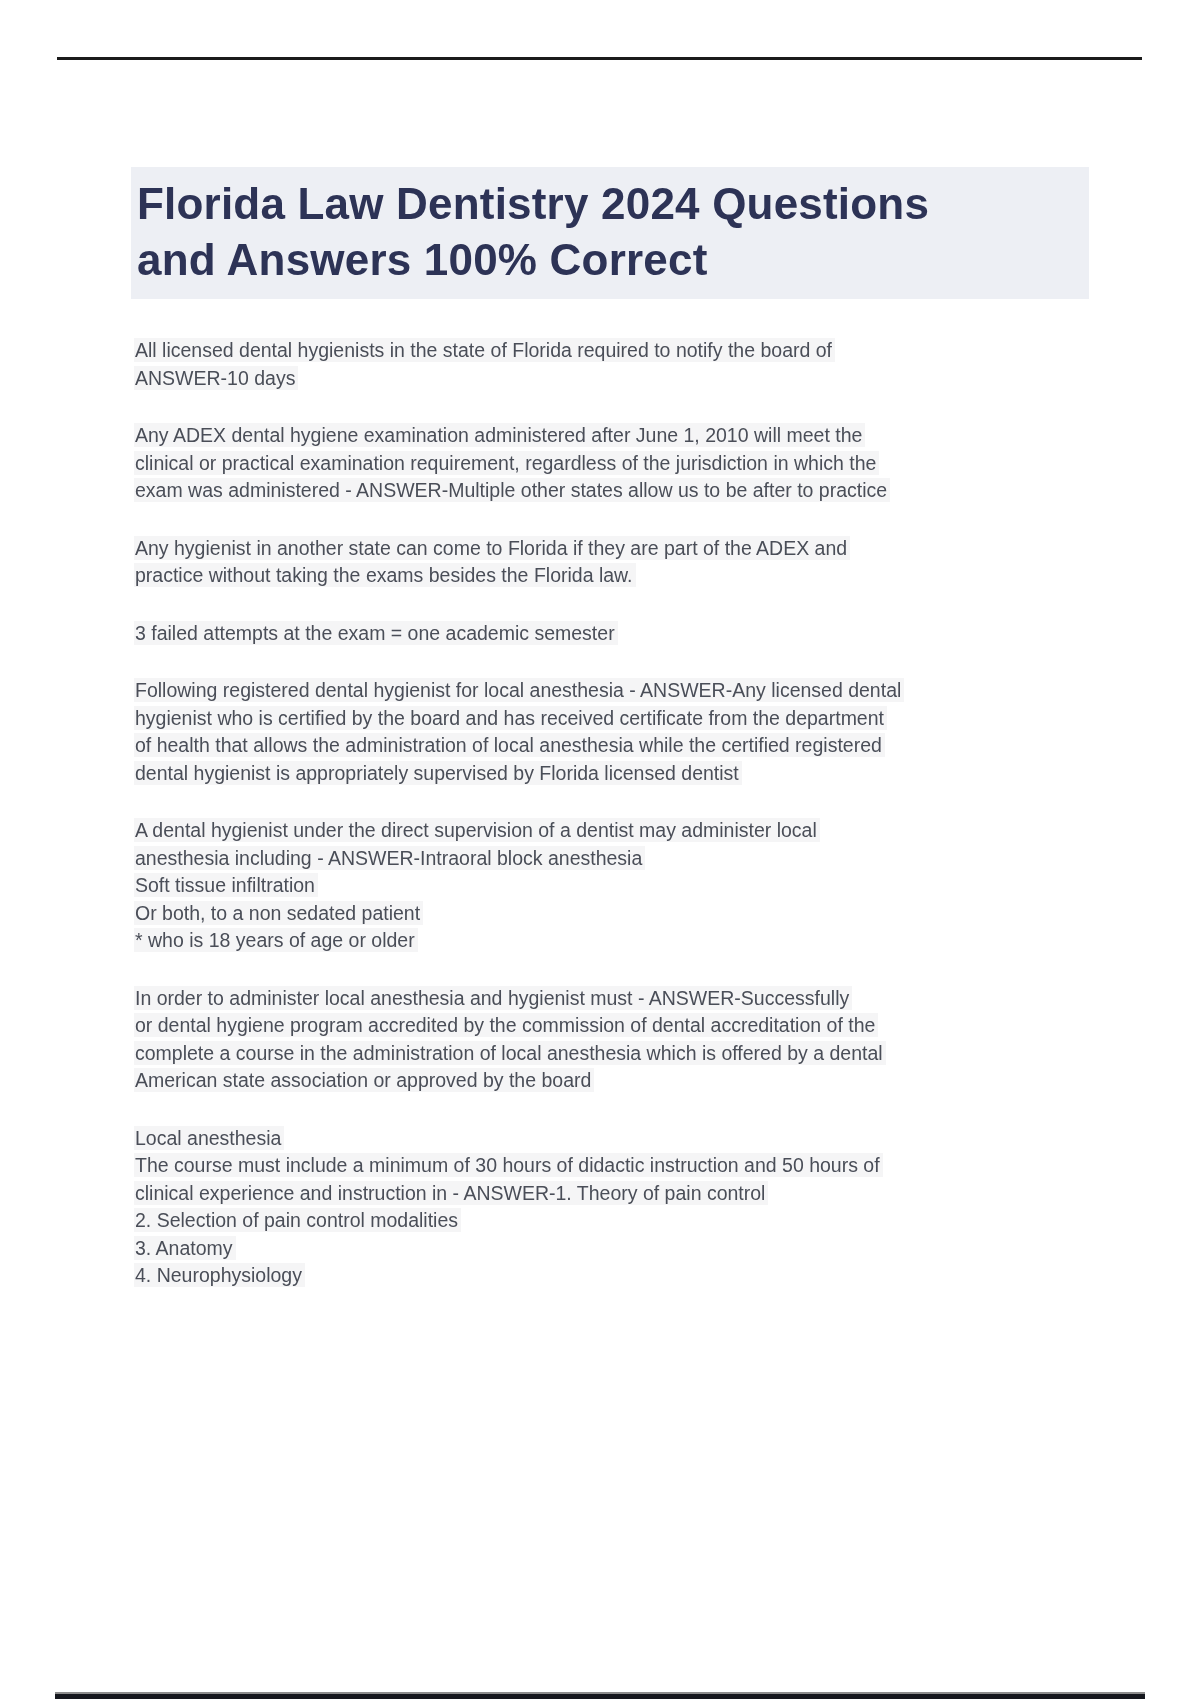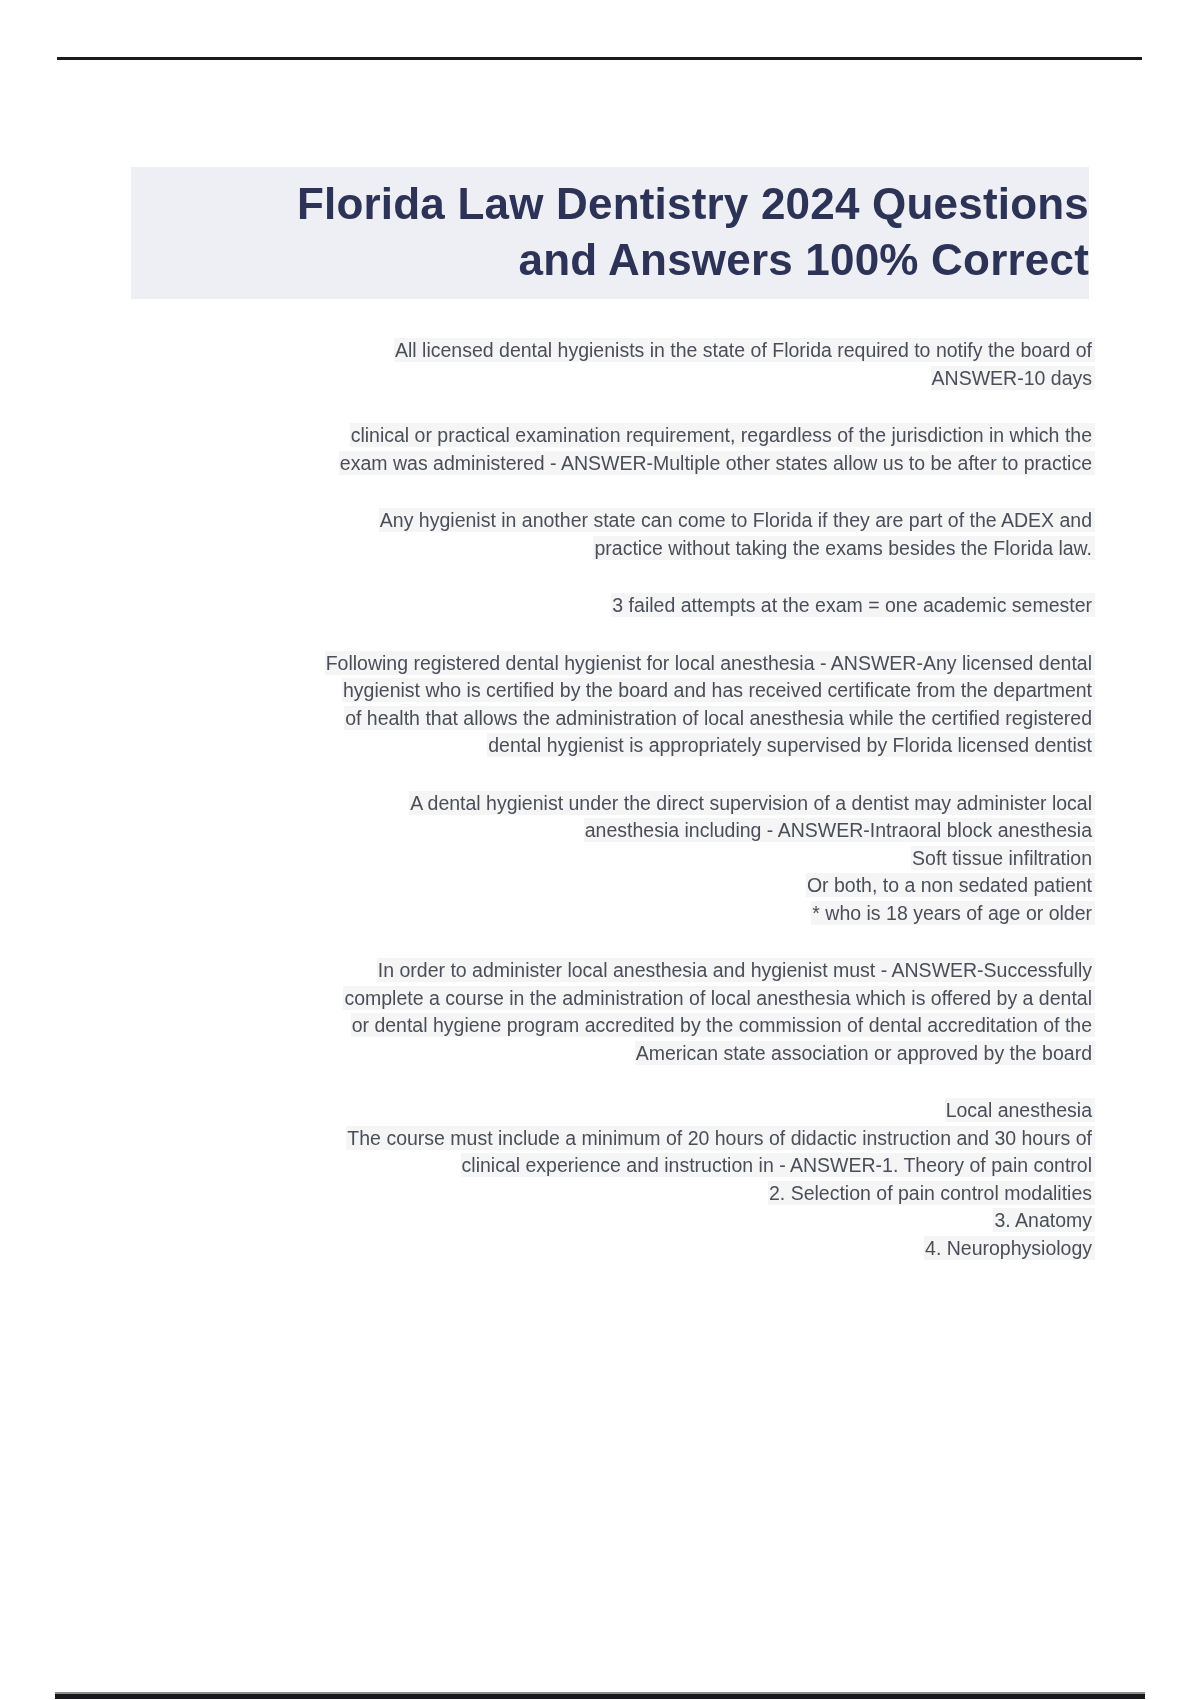--- a/index.html
+++ b/index.html
@@ -13,21 +13,20 @@
   }
   html, body { margin: 0; padding: 0; }
   body { background: #ffffff; }
   .page {
     position: relative;
     width: 1200px;
     height: 1700px;
     background: var(--page-bg);
     overflow: hidden;
     font-family: "Liberation Sans", sans-serif;
-    text-align: right;
   }
   .top-rule {
     position: absolute;
     left: 57px;
     top: 57px;
     width: 1085px;
     height: 3px;
     background: var(--top-rule);
   }
   .title-block {
@@ -83,20 +82,21 @@
   </h1>
 
   <div class="body-copy">
 
     <div class="para">
       <div class="line"><span class="hl">All licensed dental hygienists in the state of Florida required to notify the board of</span></div>
       <div class="line"><span class="hl">ANSWER-10 days</span></div>
     </div>
 
     <div class="para">
+      <div class="line"><span class="hl">Any ADEX dental hygiene examination administered after June 1, 2010 will meet the</span></div>
       <div class="line"><span class="hl">clinical or practical examination requirement, regardless of the jurisdiction in which the</span></div>
       <div class="line"><span class="hl">exam was administered - ANSWER-Multiple other states allow us to be after to practice</span></div>
     </div>
 
     <div class="para">
       <div class="line"><span class="hl">Any hygienist in another state can come to Florida if they are part of the ADEX and</span></div>
       <div class="line"><span class="hl">practice without taking the exams besides the Florida law.</span></div>
     </div>
 
     <div class="para">
@@ -113,29 +113,29 @@
     <div class="para">
       <div class="line"><span class="hl">A dental hygienist under the direct supervision of a dentist may administer local</span></div>
       <div class="line"><span class="hl">anesthesia including - ANSWER-Intraoral block anesthesia</span></div>
       <div class="line"><span class="hl">Soft tissue infiltration</span></div>
       <div class="line"><span class="hl">Or both, to a non sedated patient</span></div>
       <div class="line"><span class="hl">* who is 18 years of age or older</span></div>
     </div>
 
     <div class="para">
       <div class="line"><span class="hl">In order to administer local anesthesia and hygienist must - ANSWER-Successfully</span></div>
+      <div class="line"><span class="hl">or dental hygiene program accredited by the commission of dental accreditation of the</span></div>
       <div class="line"><span class="hl">complete a course in the administration of local anesthesia which is offered by a dental</span></div>
-      <div class="line"><span class="hl">or dental hygiene program accredited by the commission of dental accreditation of the</span></div>
       <div class="line"><span class="hl">American state association or approved by the board</span></div>
     </div>
 
 
     <div class="para">
       <div class="line"><span class="hl">Local anesthesia</span></div>
-      <div class="line"><span class="hl">The course must include a minimum of 20 hours of didactic instruction and 30 hours of</span></div>
+      <div class="line"><span class="hl">The course must include a minimum of 30 hours of didactic instruction and 50 hours of</span></div>
       <div class="line"><span class="hl">clinical experience and instruction in - ANSWER-1. Theory of pain control</span></div>
       <div class="line"><span class="hl">2. Selection of pain control modalities</span></div>
       <div class="line"><span class="hl">3. Anatomy</span></div>
       <div class="line"><span class="hl">4. Neurophysiology</span></div>
     </div>
 
   </div>
 
   <div class="bottom-bar"></div>
 

